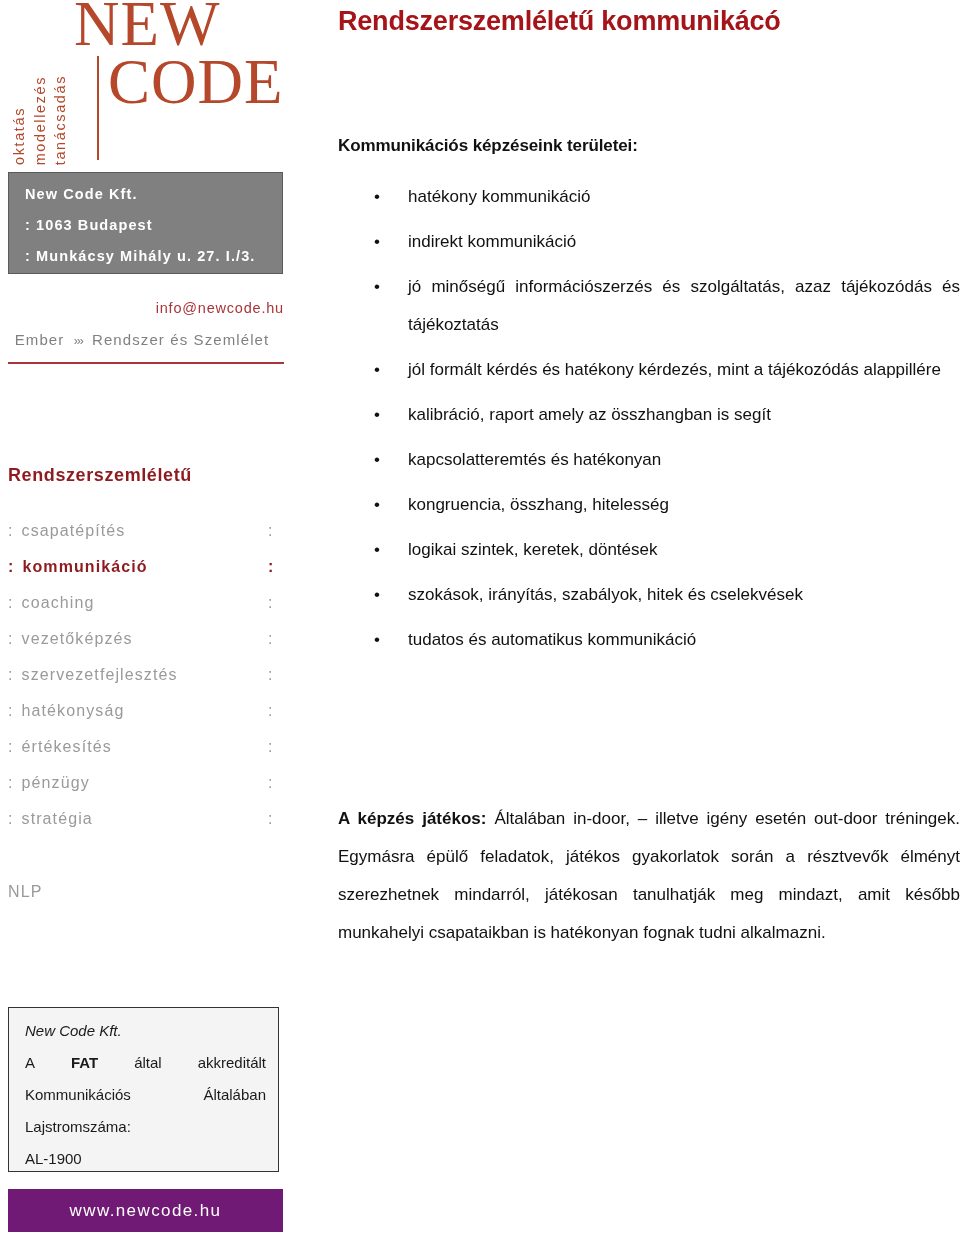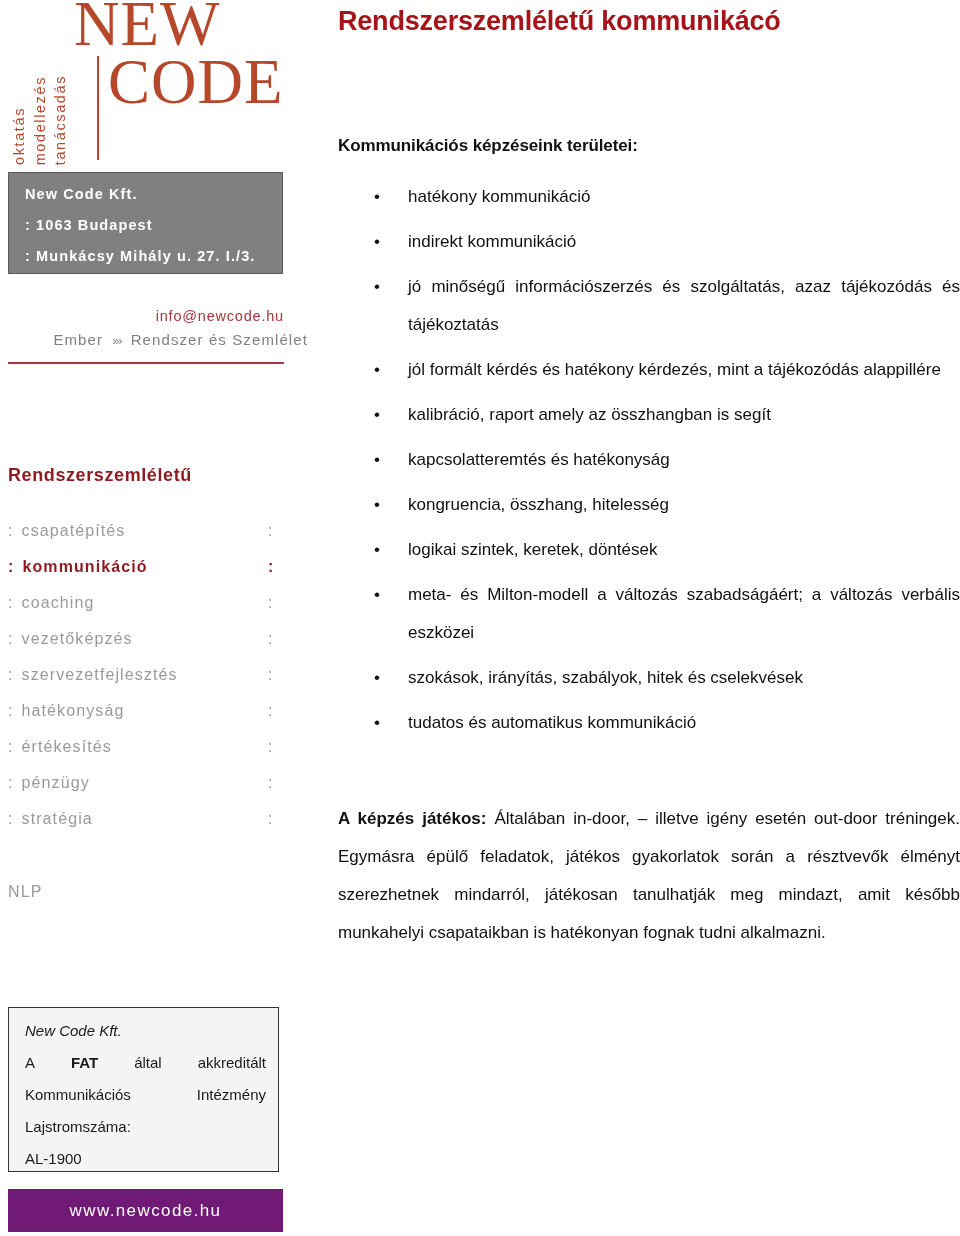--- a/index.html
+++ b/index.html
@@ -103,38 +103,37 @@
     font-size: 14.5px;
     letter-spacing: 1.1px;
     line-height: 31px;
     white-space: nowrap;
   }
 
   
   #email-line {
     position: absolute;
     left: 0;
-    top: 308px;
+    top: 300px;
     width: 284px;
     text-align: right;
     color: #A8353A;
     font-size: 14.5px;
     letter-spacing: 0.8px;
   }
   #slogan-line {
     position: absolute;
     left: 0;
     top: 331px;
     width: 284px;
-    text-align: right;
+    text-align: center;
     color: #808080;
     font-size: 15px;
     letter-spacing: 1.1px;
     white-space: nowrap;
-    padding-left: 24px;
   }
   #slogan-chev {
     color: #808080;
     letter-spacing: -1px;
     font-size: 12px;
     padding: 0 4px;
   }
   #sidebar-rule {
     position: absolute;
     left: 8px;
@@ -357,43 +356,42 @@
   <div id="fat-box">
     <div class="fat-line italic">New Code Kft.</div>
     <div class="fat-line justify">
       <span>A</span>
       <span class="fat-bold">FAT</span>
       <span>által</span>
       <span>akkreditált</span>
     </div>
     <div class="fat-line justify">
       <span>Kommunikációs</span>
-      <span>Intézmény</span>
+      <span>Általában</span>
     </div>
     <div class="fat-line">Lajstromszáma:</div>
     <div class="fat-line">AL-1900</div>
   </div>
 
   <div id="www-bar">
     <span id="www-text">www.newcode.hu</span>
   </div>
 </div>
 
 <div id="main">
   <div id="page-title">Rendszerszemléletű kommunikácó</div>
   <div id="areas-heading">Kommunikációs képzéseink területei:</div>
   <ul id="bullets">
       <li><span>hatékony kommunikáció</span></li>
       <li><span>indirekt kommunikáció</span></li>
       <li><span>jó minőségű információszerzés és szolgáltatás, azaz tájékozódás és tájékoztatás</span></li>
       <li><span>jól formált kérdés és hatékony kérdezés, mint a tájékozódás alappillére</span></li>
       <li><span>kalibráció, raport amely az összhangban is segít</span></li>
-      <li><span>kapcsolatteremtés és hatékonyság</span></li>
+      <li><span>kapcsolatteremtés és hatékonyan</span></li>
       <li><span>kongruencia, összhang, hitelesség</span></li>
       <li><span>logikai szintek, keretek, döntések</span></li>
-      <li><span>meta- és Milton-modell a változás szabadságáért; a változás verbális eszközei</span></li>
       <li><span>szokások, irányítás, szabályok, hitek és cselekvések</span></li>
       <li><span>tudatos és automatikus kommunikáció</span></li>
     </ul>
   <div id="closing">
     <span class="lead">A képzés játékos:</span><span> Általában in-door, – illetve igény esetén out-door tréningek. Egymásra épülő feladatok, játékos gyakorlatok során a résztvevők élményt szerezhetnek mindarról, játékosan tanulhatják meg mindazt, amit később munkahelyi csapataikban is hatékonyan fognak tudni alkalmazni.</span>
   </div>
 </div>
 
 </body></html>

